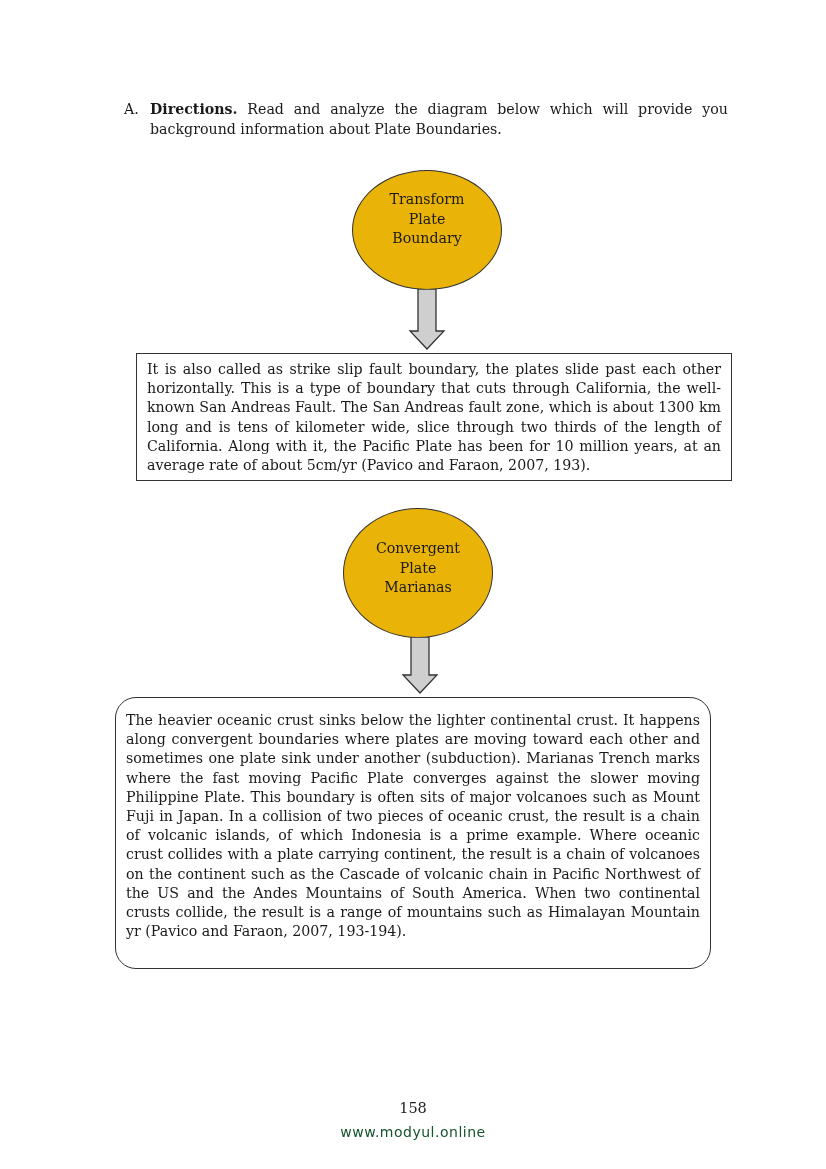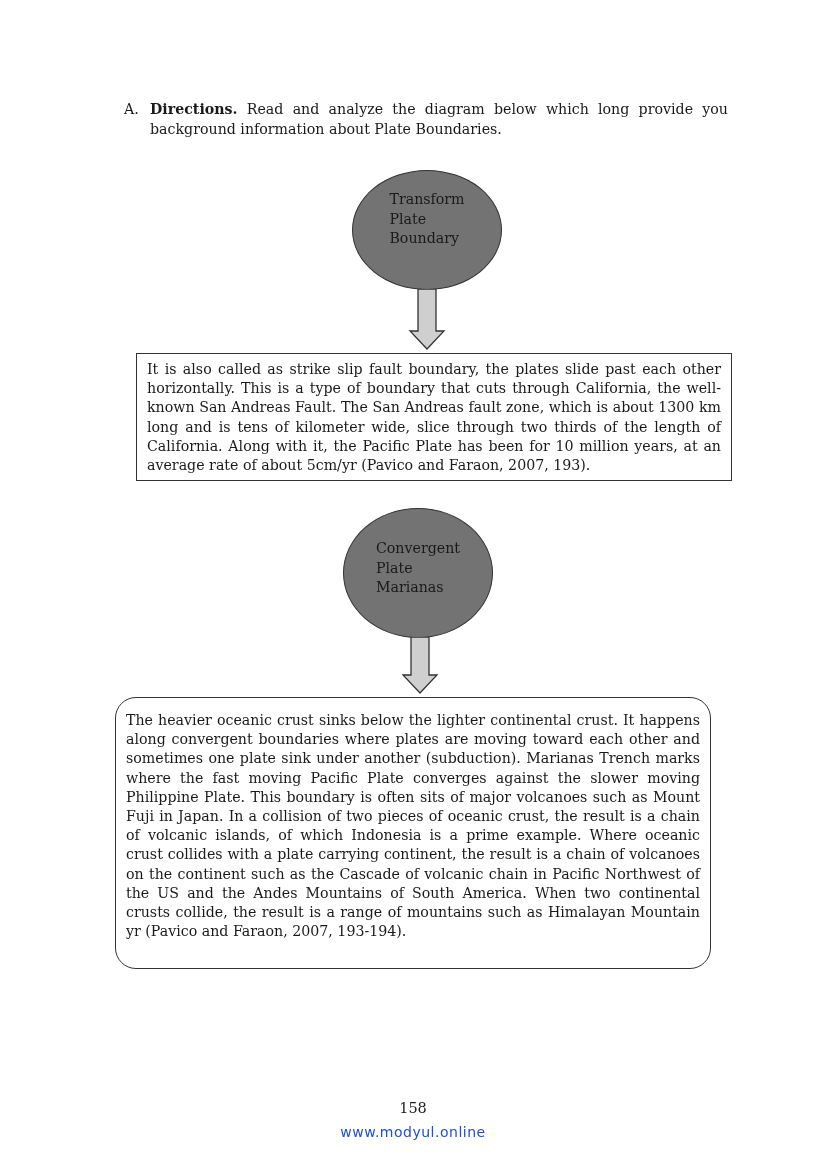--- a/index.html
+++ b/index.html
@@ -8,53 +8,53 @@
     font-family: "DejaVu Serif", "Liberation Serif", serif; color: #1a1a1a; overflow: hidden;
   }
   .directions {
     position: absolute; left: 124px; top: 99px; width: 604px;
     font-size: 14.2px; line-height: 20px; text-align: justify;
   }
   .directions .letter { position: absolute; left: 0; top: 0; }
   .directions .body { display: block; padding-left: 26px; }
   .directions b { font-weight: bold; margin-top: 44px; }
   .circle {
-    position: absolute; background: #737373; border: 1.3px solid #333;
+    position: absolute; background: #eab308; border: 1.3px solid #333;
     border-radius: 50%; box-sizing: border-box;
-    display: flex; align-items: flex-start; justify-content: center; text-align: left;
+    display: flex; align-items: flex-start; justify-content: center; text-align: center;
     font-size: 14.2px; line-height: 19.5px;
   }
   .circle span { display: block; white-space: pre-line; }
   #circle1 { left: 352px; top: 170px; width: 150px; height: 120px; padding-top: 19px; }
   #circle2 { left: 343px; top: 508px; width: 150px; height: 130px; padding-top: 30px; }
   .arrow { position: absolute; }
   #arrow1 { left: 408px; top: 289px; width: 38px; height: 62px; }
   #arrow2 { left: 401px; top: 637px; width: 38px; height: 58px; }
   .textbox {
     position: absolute; border: 1.3px solid #333; box-sizing: border-box;
     font-size: 14.2px; line-height: 19.2px; text-align: justify;
   }
   #box1 { left: 115px; top: 353px; width: 596px; height: 128px; padding: 6px 10px 0 10px; margin-left: 21px; }
   #box2 { left: 115px; top: 697px; width: 596px; height: 272px; padding: 13px 10px 0 10px; border-radius: 21px; }
   .page-number {
     position: absolute; left: 0; width: 826px; top: 1100px; text-align: center;
     font-size: 14.5px;
   }
   .watermark {
     position: absolute; left: 0; width: 826px; top: 1124px; text-align: center;
-    font-family: "DejaVu Sans", "Liberation Sans", sans-serif; font-size: 14px; color: #1d4ed8;
+    font-family: "DejaVu Sans", "Liberation Sans", sans-serif; font-size: 14px; color: #14532d;
     letter-spacing: 0.5px;
   }
 </style>
 </head>
 <body>
 
 <div class="directions">
   <span class="letter">A.</span>
-  <span class="body"><b>Directions.</b><span> Read and analyze the diagram below which long provide you background information about Plate Boundaries.</span></span>
+  <span class="body"><b>Directions.</b><span> Read and analyze the diagram below which will provide you background information about Plate Boundaries.</span></span>
 </div>
 
 <div class="circle" id="circle1">
   <span>Transform
 Plate
 Boundary</span>
 </div>
 
 <svg class="arrow" id="arrow1" viewBox="0 0 38 62">
   <polygon points="10,0 28,0 28,42 36,42 19,60 2,42 10,42" fill="#cfcfcf" stroke="#333" stroke-width="1.3"></polygon>

